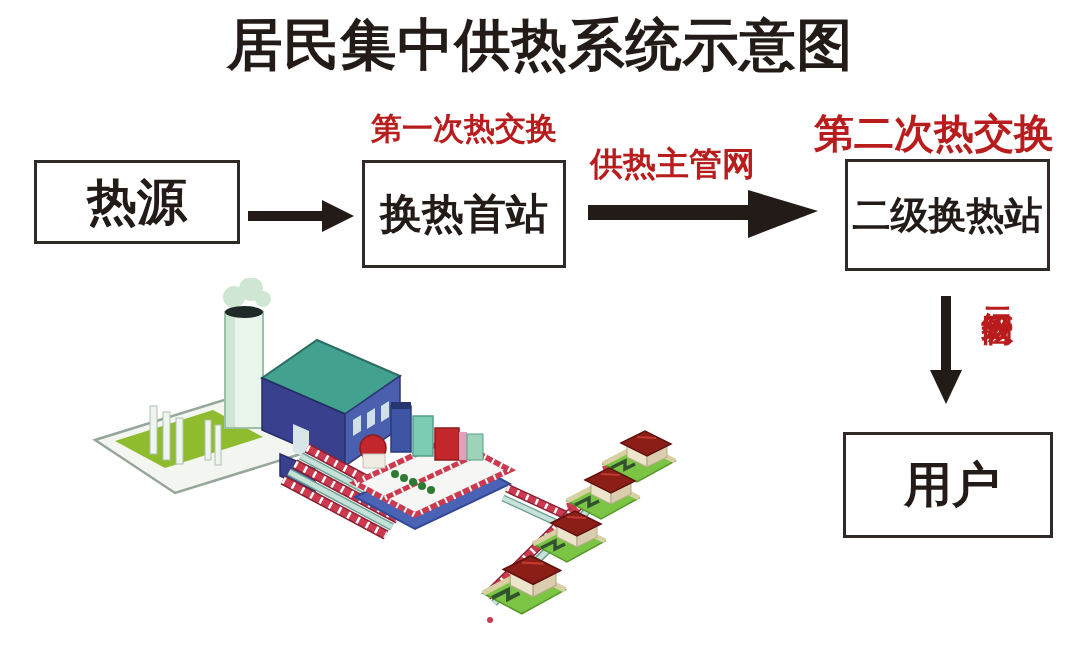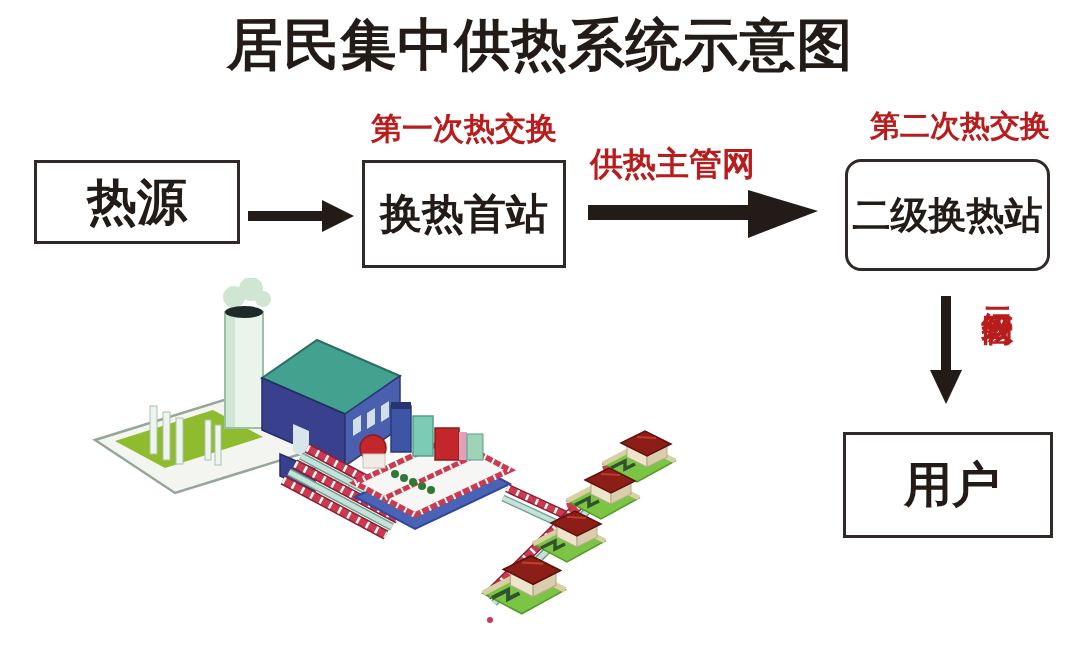--- a/index.html
+++ b/index.html
@@ -11,28 +11,28 @@
     position:absolute;left:0;top:8px;width:1080px;text-align:center;
     font-size:56px;font-weight:700;letter-spacing:1px;color:#221b17;
   }
   .node{
     position:absolute;border:3px solid #2f2a27;background:#ffffff;
     display:flex;align-items:center;justify-content:center;
     font-weight:700;color:#221b17;box-sizing:border-box;
   }
   .node-heat-source{left:34px;top:160px;width:206px;height:84px;font-size:50px;}
   .node-first-station{left:362px;top:160px;width:204px;height:108px;font-size:42px;}
-  .node-secondary-station{left:845px;top:159px;width:205px;height:112px;font-size:38px;border-radius:16px;}
+  .node-secondary-station{left:845px;top:159px;width:205px;height:112px;font-size:38px;}
   .node-users{left:843px;top:432px;width:210px;height:106px;font-size:48px;padding-left:8px;}
   .red-label{
     position:absolute;color:#b91c1c;font-weight:700;white-space:nowrap;
   }
   .lbl-first{left:362px;top:108px;width:204px;text-align:center;font-size:31px;}
   .lbl-main{left:590px;top:142px;width:180px;font-size:33px;}
-  .lbl-second{left:850px;top:106px;width:200px;text-align:right;font-size:30px;}
+  .lbl-second{left:814px;top:106px;width:200px;text-align:right;font-size:40px;}
   .lbl-secondary{
     left:982px;top:284px;font-size:32px;line-height:1.0;
     writing-mode:vertical-rl;text-orientation:upright;letter-spacing:2px;
   }
   .arrow-svg{position:absolute;}
   .arrow1{left:246px;top:198px;}
   .arrow2{left:588px;top:188px;}
   .varrow{left:928px;top:296px;}
   .illu{position:absolute;left:55px;top:278px;}
 </style>

